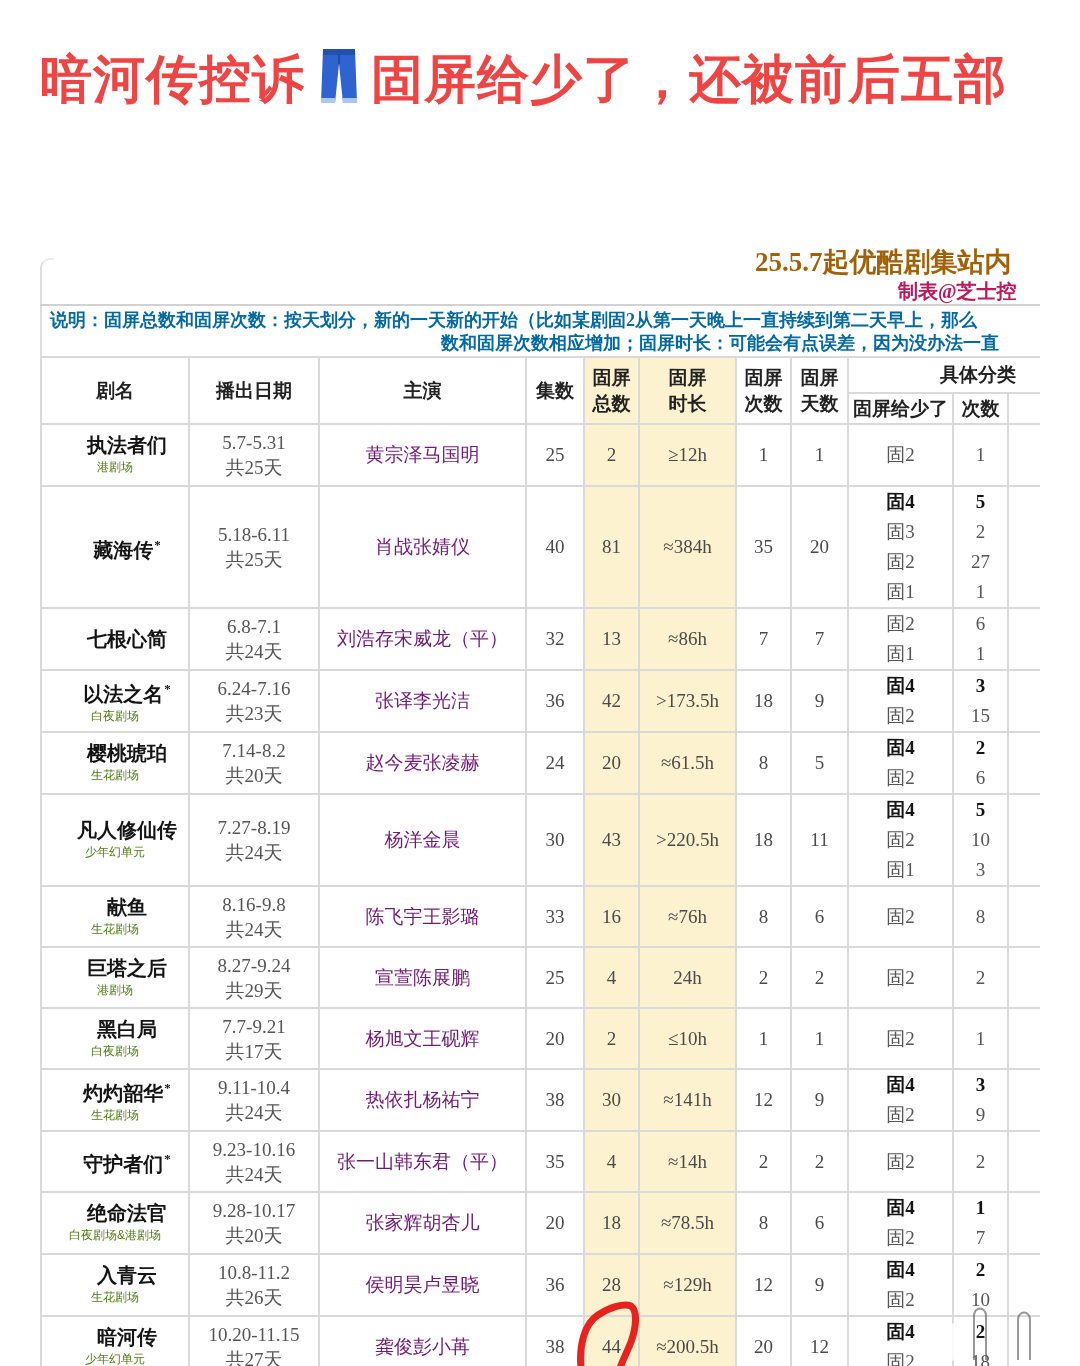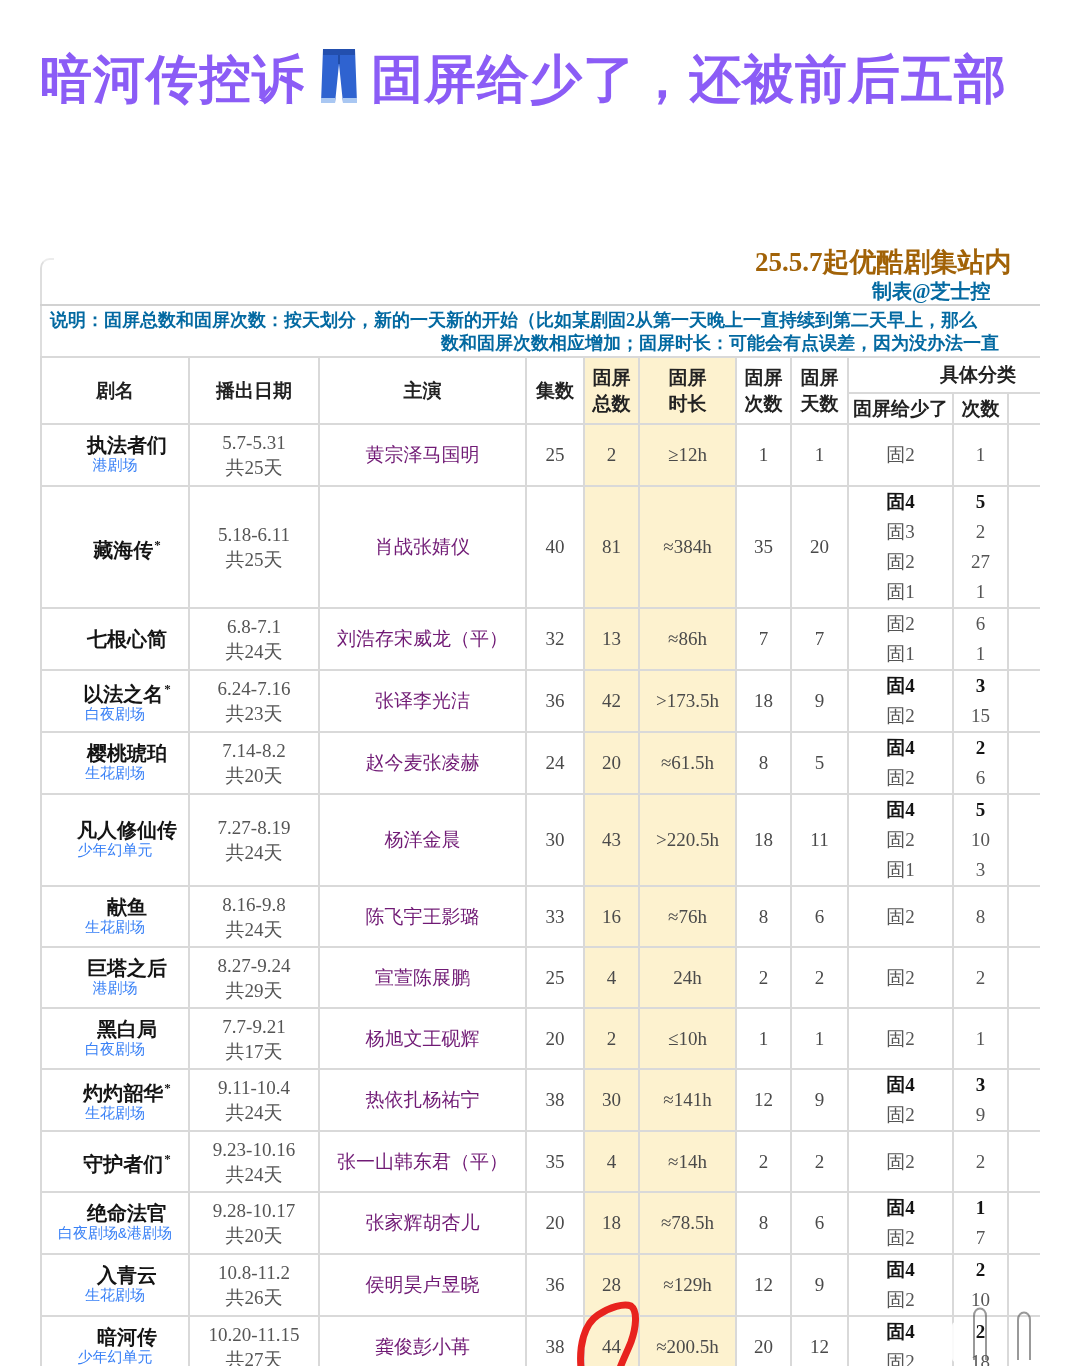--- a/index.html
+++ b/index.html
@@ -3,41 +3,41 @@
 <meta charset="utf-8">
 <style>
   html, body { margin:0; padding:0; }
   body {
     width:1080px; height:1366px; overflow:hidden; position:relative;
     background:#ffffff;
     font-family:"Liberation Sans","DejaVu Sans",sans-serif;
   }
   .post-title {
     position:absolute; left:40px; top:42px;
-    font-size:52px; font-weight:bold; line-height:74px; color:#8b5cf6;
+    font-size:52px; font-weight:bold; line-height:74px; color:#ef4444;
     letter-spacing:1px; white-space:nowrap;
   }
   .post-title .emoji { display:inline-block; width:40px; height:58px; vertical-align:-8px; margin:0 12px 0 14px; }
 
   .sheet {
     position:absolute; left:40px; top:240px; width:1000px; height:1126px;
     overflow:hidden; background:#fff;
     font-family:"Liberation Serif","DejaVu Serif",serif;
   }
   .sheet-frame {
     position:absolute; left:0; top:18px; width:12px; bottom:0;
     border-left:2px solid #dedede; border-top:2px solid #ececec; border-top-left-radius:10px;
   }
   .sheet-title {
     position:absolute; left:715px; top:7px; font-size:27px; line-height:30px;
     font-weight:bold; color:#a16207; white-space:nowrap;
   }
   .sheet-author {
-    position:absolute; left:832px; top:39px; font-size:20px; line-height:24px;
-    font-weight:bold; color:#0369a1; white-space:nowrap;
+    position:absolute; left:858px; top:39px; font-size:20px; line-height:24px;
+    font-weight:bold; color:#be185d; white-space:nowrap;
   }
   .sheet-rule { position:absolute; left:0; top:64px; width:1000px; height:2px; background:#d2d2d2; }
   .note {
     position:absolute; font-size:18px; line-height:22px; font-weight:bold; color:#0369a1;
     white-space:nowrap;
   }
   .note.l1 { left:10px; top:69px; }
   .note.l2 { left:401px; top:92px; }
 
   table.grid {
@@ -46,21 +46,21 @@
     font-size:19px; color:#4a4a4a;
   }
   table.grid td, table.grid th {
     border:2px solid #d9d9d9; padding:0; text-align:center; vertical-align:middle;
     overflow:hidden;
   }
   table.grid th { font-weight:bold; color:#222; font-size:19px; line-height:26px; white-space:pre-line; }
   .hl { background:#fdf2cf; }
   .c-name .nm { font-weight:bold; color:#141414; font-size:20px; line-height:24px;padding-left:24px; }
   .c-name .nm sup { font-size:13px; vertical-align:8px; margin-left:1px; }
-  .c-name .th { font-family:Liberation Mono, monospace; font-size:15px; line-height:20px; color:#3b82f6; }
+  .c-name .th { font-family:Liberation Sans, sans-serif; font-size:12px; line-height:20px; color:#4d7c0f; }
   .c-date div { line-height:25px; color:#555; }
   .c-cast { color:#701a75; }
   .stack { display:flex; flex-direction:column; justify-content:center; }
   .stack .ln { line-height:30px; color:#555; }
   .stack .ln.b { font-weight:bold; color:#141414; }
   td.c-extra { text-align:left; padding-left:20px; }
   th.c-extra { text-align:left; padding-left:26px; }
 
   .red-circle { position:absolute; left:0; top:0; width:1080px; height:1366px; pointer-events:none; }
   .watermark { position:absolute; left:940px; top:1300px; width:140px; height:66px; pointer-events:none; }

